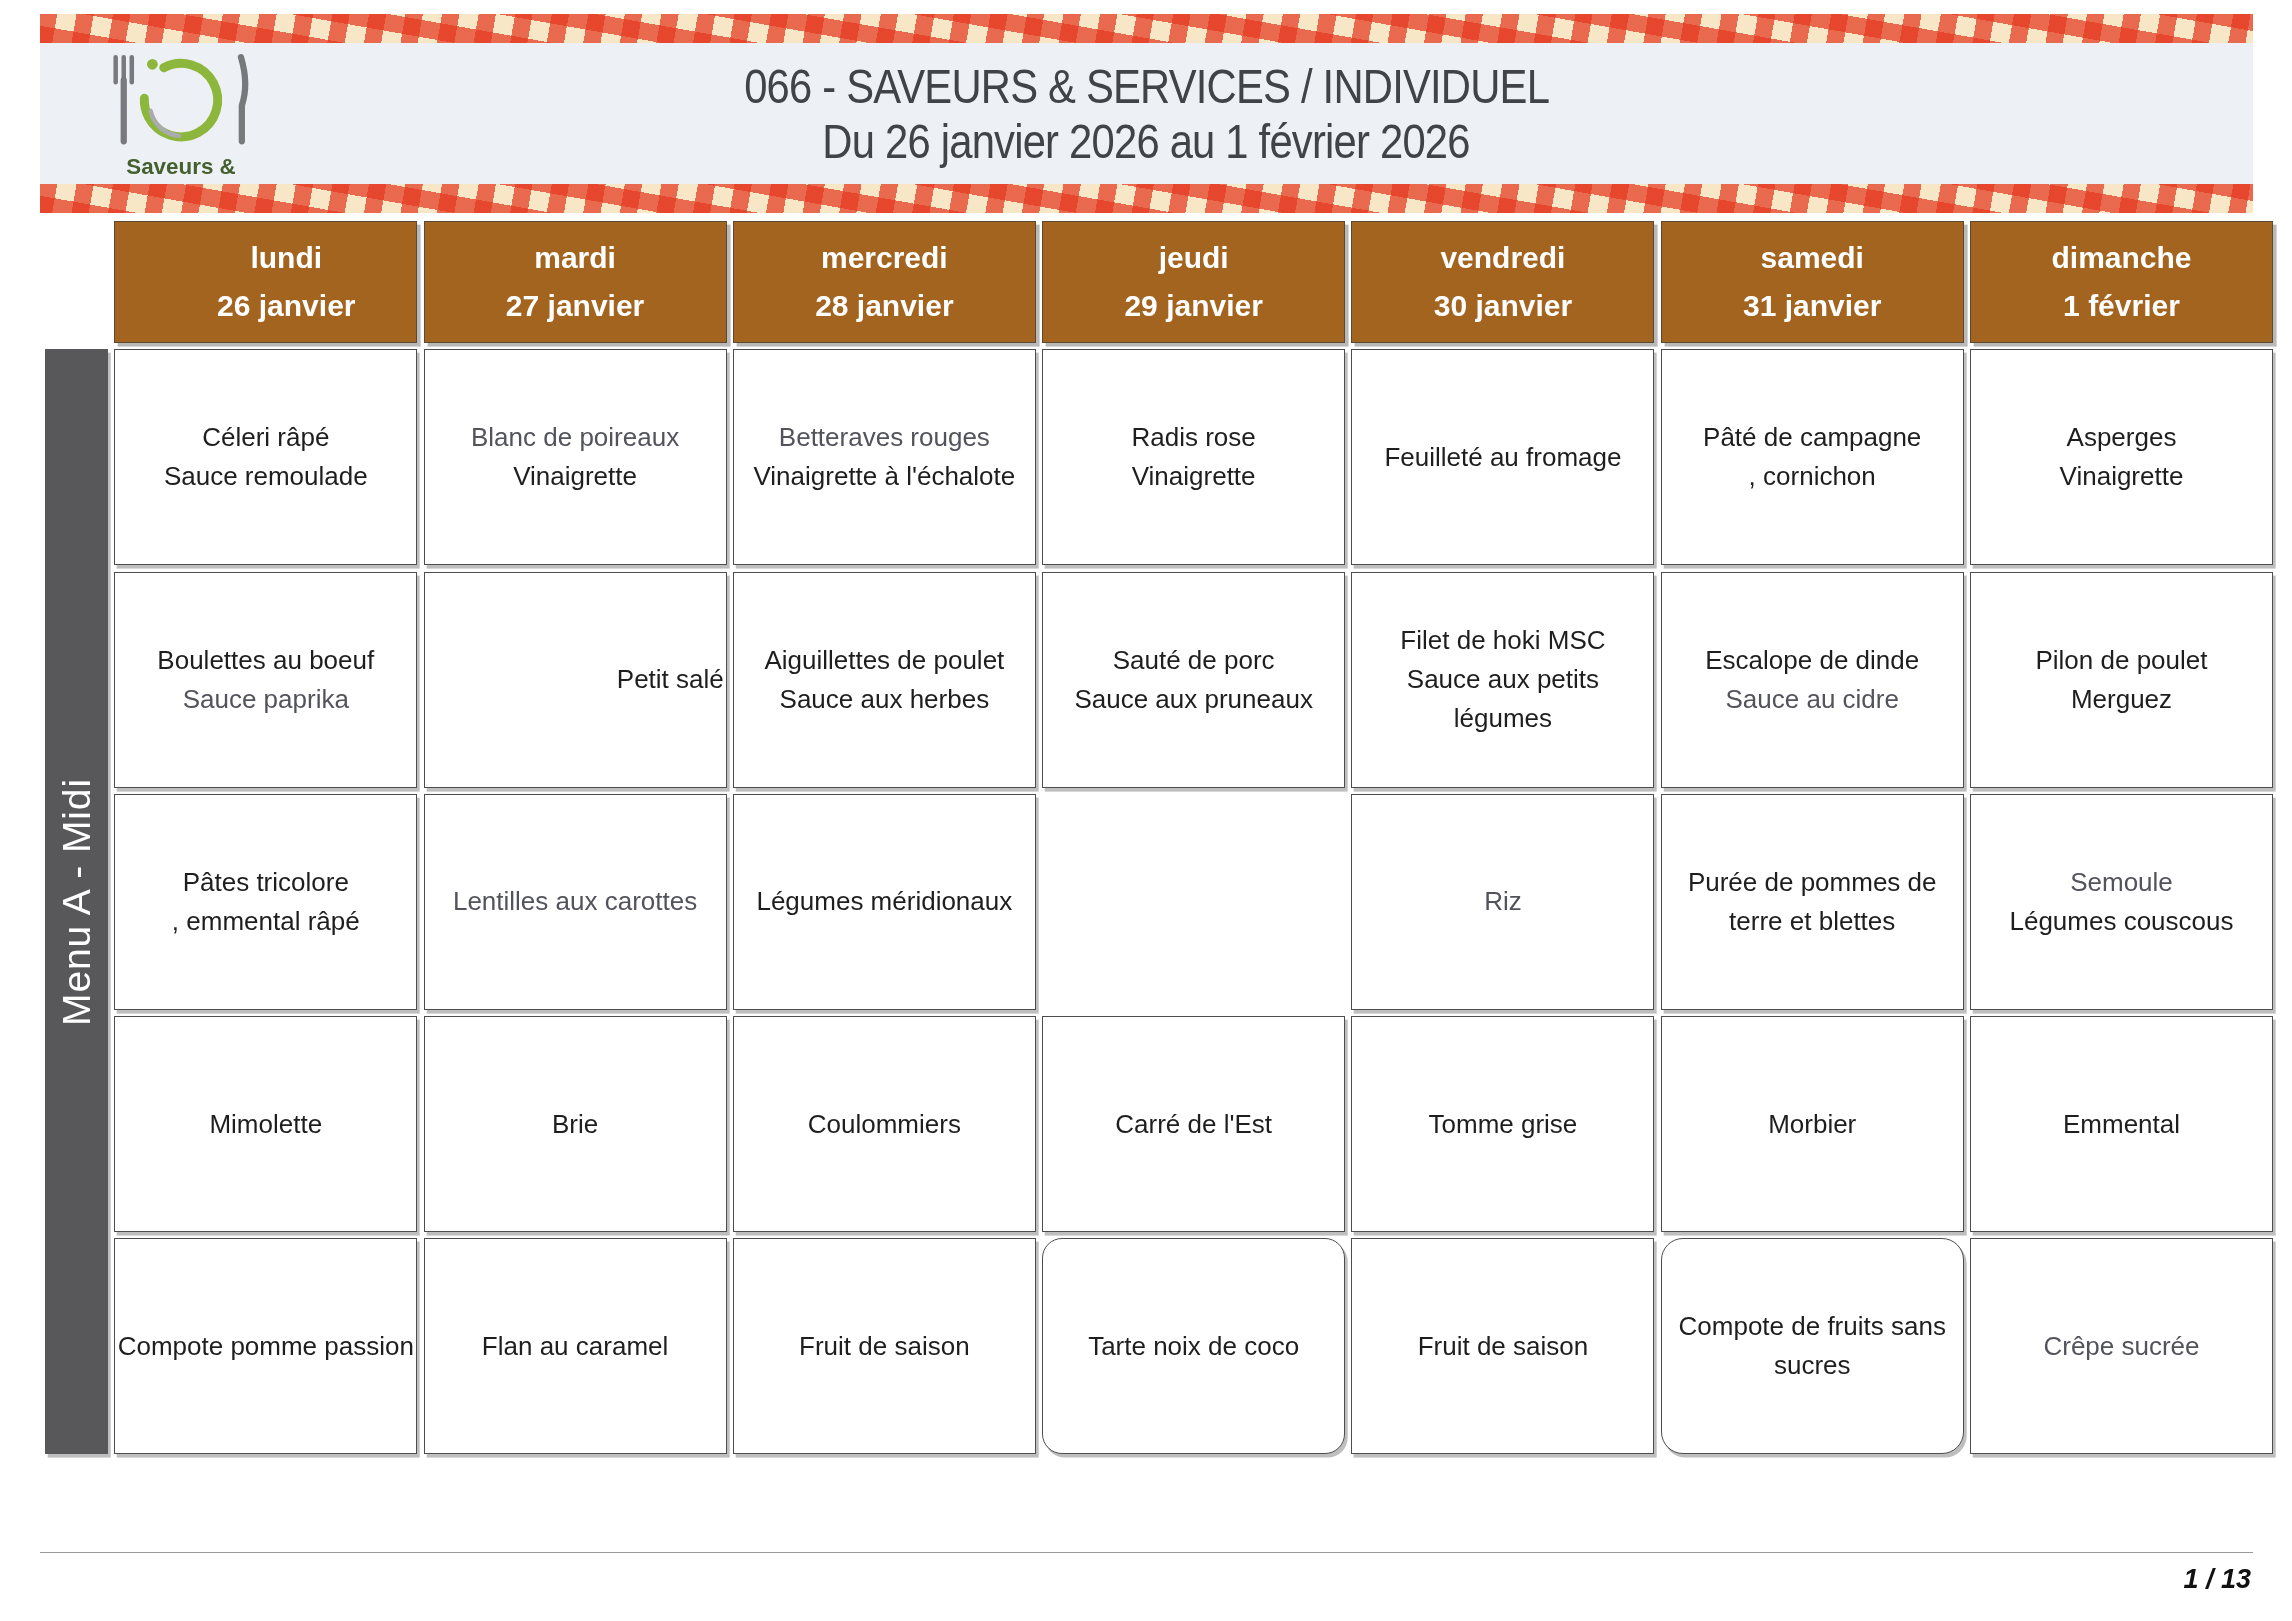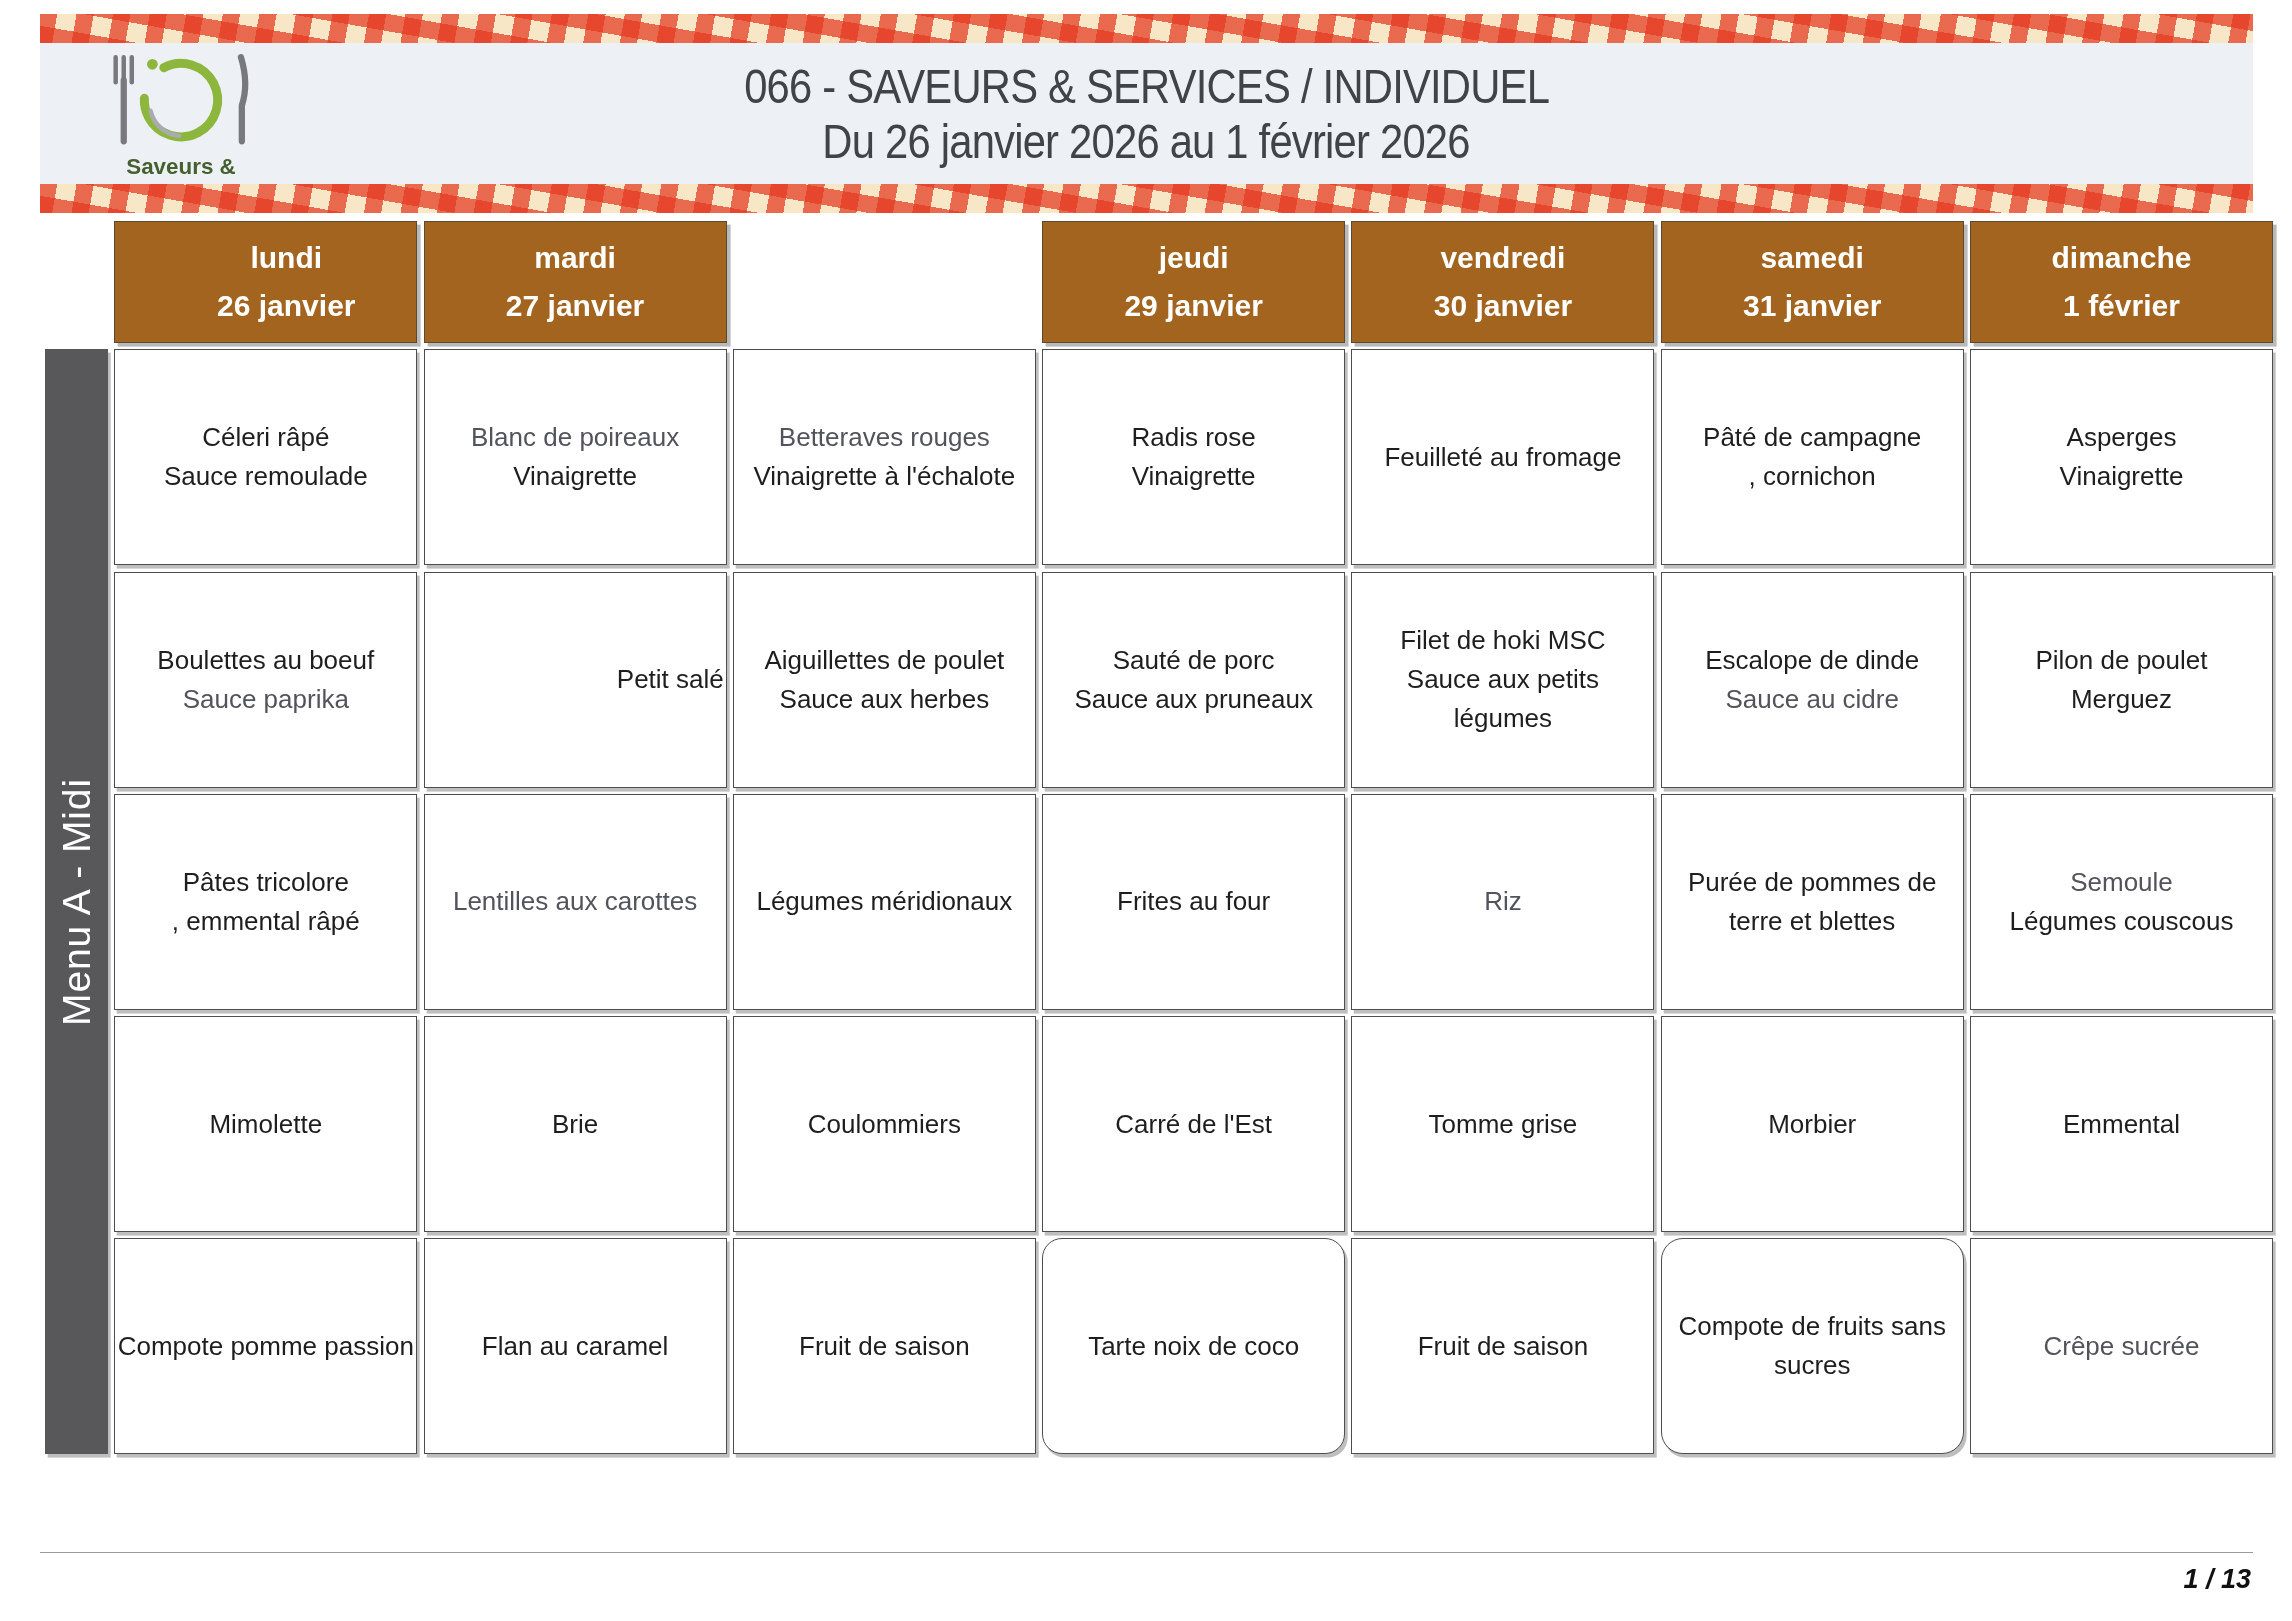--- a/index.html
+++ b/index.html
@@ -120,20 +120,24 @@
     </div>
 
   <div class="day-header" style="grid-area: 1 / 2; padding-left: 41px;">
         <div class="day-name">lundi</div>
         <div class="day-date">26 janvier</div>
       </div>
       <div class="day-header" style="grid-area: 1 / 3;">
         <div class="day-name">mardi</div>
         <div class="day-date">27 janvier</div>
       </div>
+      <div class="day-header" style="grid-area: 1 / 4;">
+        <div class="day-name">mercredi</div>
+        <div class="day-date">28 janvier</div>
+      </div>
       <div class="day-header" style="grid-area: 1 / 5;">
         <div class="day-name">jeudi</div>
         <div class="day-date">29 janvier</div>
       </div>
       <div class="day-header" style="grid-area: 1 / 6;">
         <div class="day-name">vendredi</div>
         <div class="day-date">30 janvier</div>
       </div>
       <div class="day-header" style="grid-area: 1 / 7;">
         <div class="day-name">samedi</div>
@@ -200,23 +204,20 @@
       <div class="cell" style="grid-area: 4 / 2;">
         <div class="line">Pâtes tricolore</div>
         <div class="line">, emmental râpé</div>
       </div>
       <div class="cell" style="grid-area: 4 / 3;">
         <div class="line muted">Lentilles aux carottes</div>
       </div>
       <div class="cell" style="grid-area: 4 / 4;">
         <div class="line">Légumes méridionaux</div>
       </div>
-      <div class="cell" style="grid-area: 4 / 5;">
-        <div class="line">Frites au four</div>
-      </div>
       <div class="cell" style="grid-area: 4 / 6;">
         <div class="line muted">Riz</div>
       </div>
       <div class="cell" style="grid-area: 4 / 7;">
         <div class="line">Purée de pommes de terre et blettes</div>
       </div>
       <div class="cell" style="grid-area: 4 / 8;">
         <div class="line muted">Semoule</div>
         <div class="line">Légumes couscous</div>
       </div>

